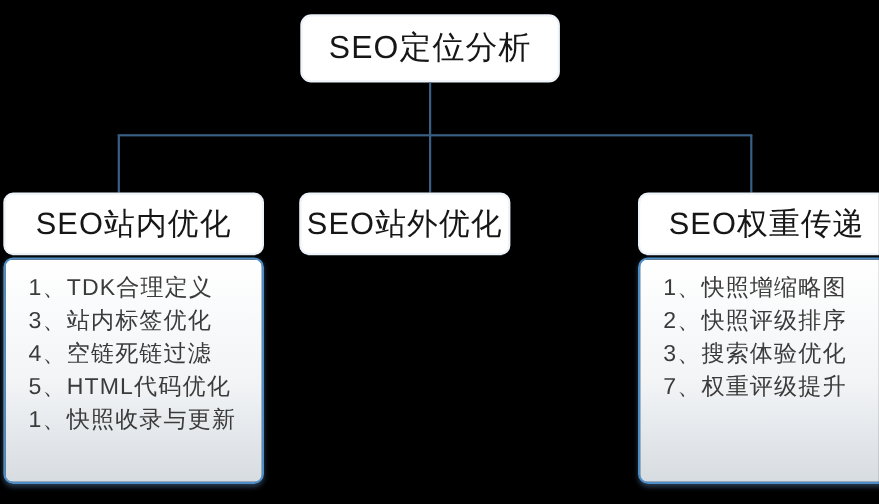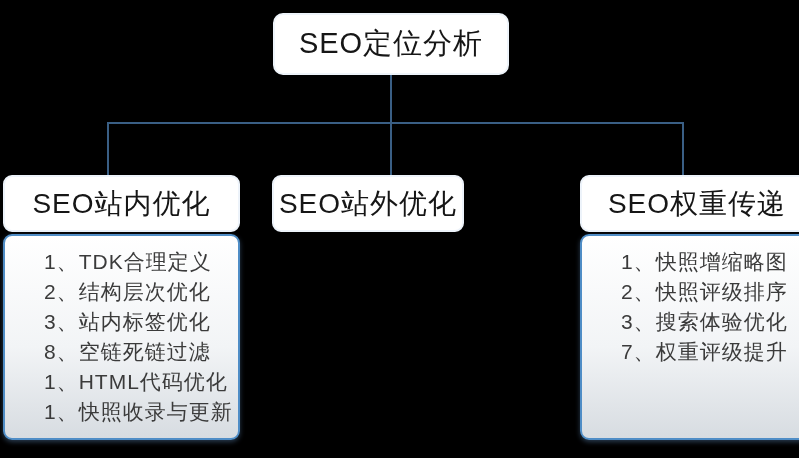--- a/index.html
+++ b/index.html
@@ -48,21 +48,21 @@
     display:flex;align-items:center;justify-content:center;
     font-size:28px;color:#161616;letter-spacing:1px;font-weight:500;text-align:center;
   }
   .col-list{
     margin-top:2px;
     height:206px;
     background:linear-gradient(180deg,#ffffff 0%,#f2f4f6 55%,#d7dce1 100%);
     border:2px solid #4f8dc6;
     border-radius:9px;
     box-sizing:border-box;
-    padding:11px 8px 0 39px;
+    padding:11px 8px 0 21px;
     box-shadow:0 2px 5px rgba(90,130,175,0.45);
   }
   .list-item{
     font-size:21px;
     line-height:30px;
     color:#3b3b3b;
     letter-spacing:1px;
     white-space:nowrap;
   }
 </style>
@@ -77,24 +77,23 @@
 
   <div class="line v conn-center"></div>
   <div class="line h conn-horiz"></div>
   <div class="line v conn-left"></div>
   <div class="line v conn-right"></div>
 
   <div class="col col1">
     <div class="col-header">SEO站内优化</div>
     <div class="col-list">
       <div class="list-item">1、TDK合理定义</div>
-      <div class="list-item">2、结构层次优化</div>
       <div class="list-item">3、站内标签优化</div>
-      <div class="list-item">8、空链死链过滤</div>
-      <div class="list-item">1、HTML代码优化</div>
+      <div class="list-item">4、空链死链过滤</div>
+      <div class="list-item">5、HTML代码优化</div>
       <div class="list-item">1、快照收录与更新</div>
     </div>
   </div>
 
   <div class="col col2">
     <div class="col-header">SEO站外优化</div>
   </div>
 
   <div class="col col3">
     <div class="col-header">SEO权重传递</div>

